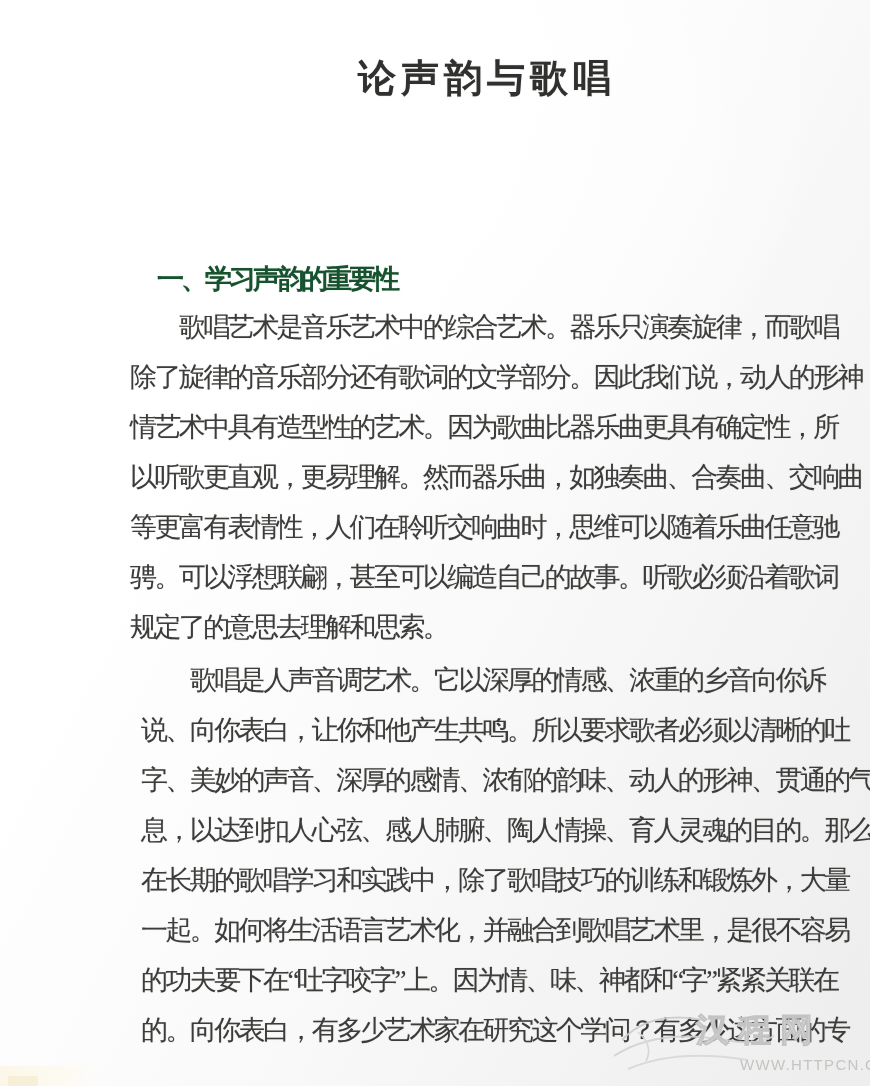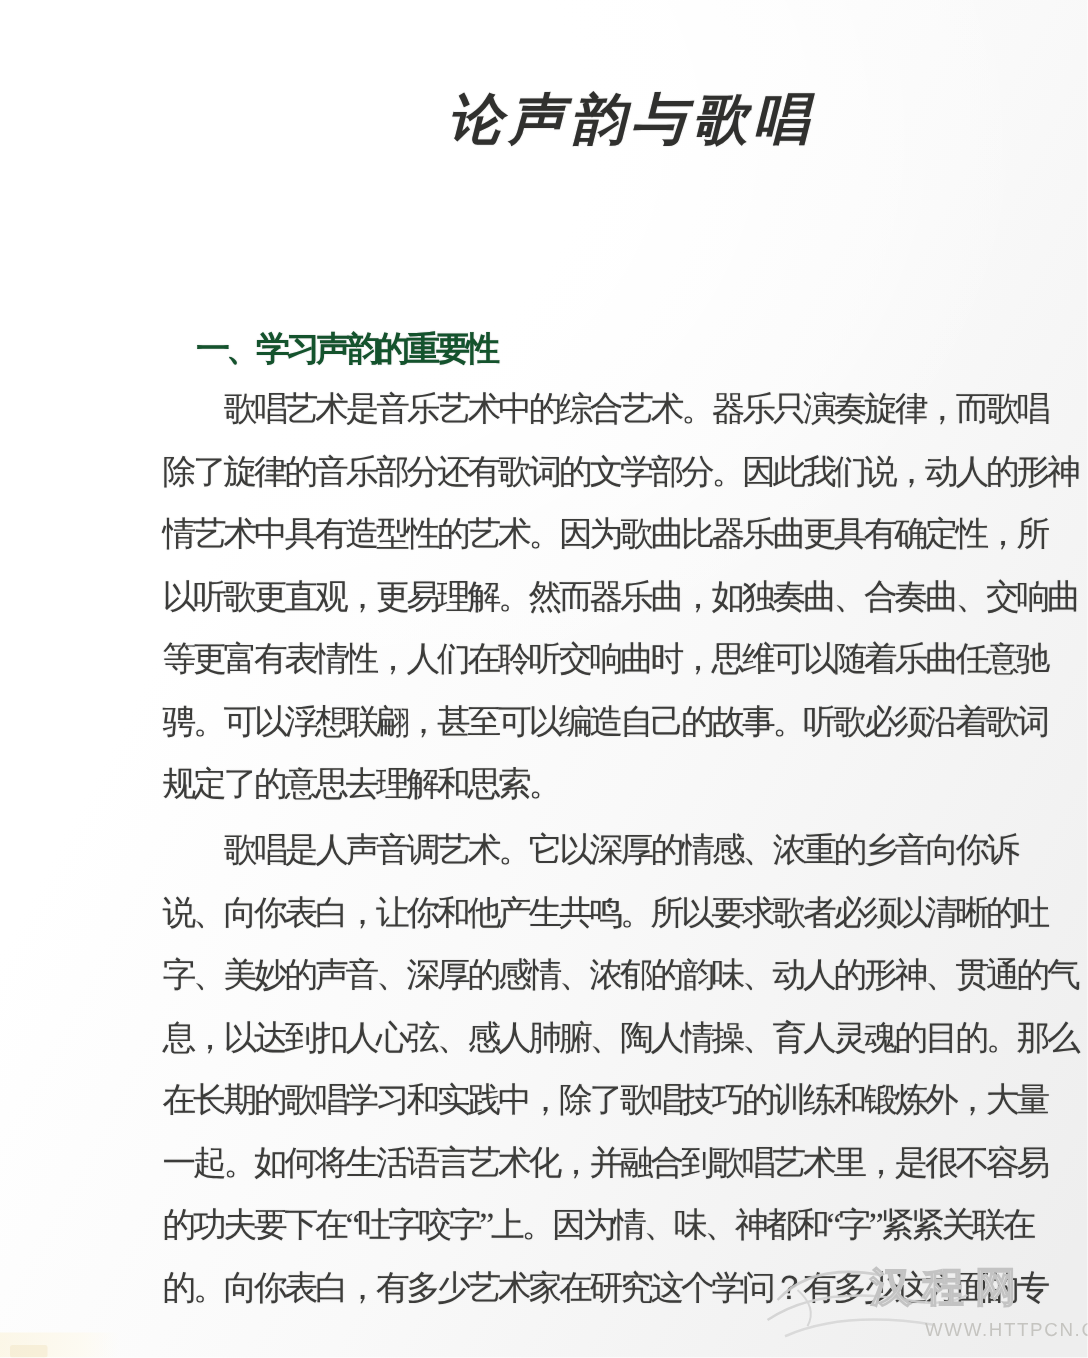--- a/index.html
+++ b/index.html
@@ -5,43 +5,42 @@
   html,body{margin:0;padding:0;}
   body{
     width:870px;height:1086px;position:relative;overflow:hidden;
     font-family:"Liberation Serif","DejaVu Serif",serif;
     background:
       radial-gradient(ellipse 900px 650px at 18% 10%, #ffffff 35%, rgba(255,255,255,0) 75%),
       linear-gradient(118deg,#ffffff 28%,#f9f9f9 58%,#eeeeee 96%);
   }
   .page{position:absolute;inset:0;}
   .doc-title{
-    position:absolute;left:358px;top:66px;
-    font-size:44px;font-weight:600;letter-spacing:5px;
+    position:absolute;left:358px;top:53px;
+    font-size:38px;font-weight:600;letter-spacing:5px;
     color:#30302e;white-space:nowrap;
     text-shadow:0 0 1px rgba(70,70,70,.45);
-    font-style:italic;
   }
   .section-heading{
     position:absolute;left:157px;top:261px;
     font-size:27px;font-weight:700;letter-spacing:-3px;
     color:#14532d;white-space:nowrap;
     text-shadow:0 0 1px rgba(70,70,70,.4);
   }
   .textblock{
     position:absolute;left:130px;top:302px;width:724px;
   }
   .line{
     height:50px;line-height:50px;
     font-size:27px;letter-spacing:-2.6px;
     color:#3c3c3a;white-space:nowrap;
     text-shadow:0 0 1px rgba(95,95,95,.35);
   }
   .indent{padding-left:49px;}
-  .para2{margin-top:3px;}
+  .para2{margin-top:3px;margin-left:11px;}
   
   .watermark{position:absolute;left:608px;top:996px;width:262px;height:80px;pointer-events:none;}
   .wm-swirl{position:absolute;left:0;top:10px;opacity:.9;}
   .wm-name{
     position:absolute;left:88px;top:12px;
     font-size:33px;letter-spacing:9px;font-weight:700;
     color:#e8e8e8;-webkit-text-stroke:1px #c3c3c3;
     white-space:nowrap;
   }
   .wm-url{

